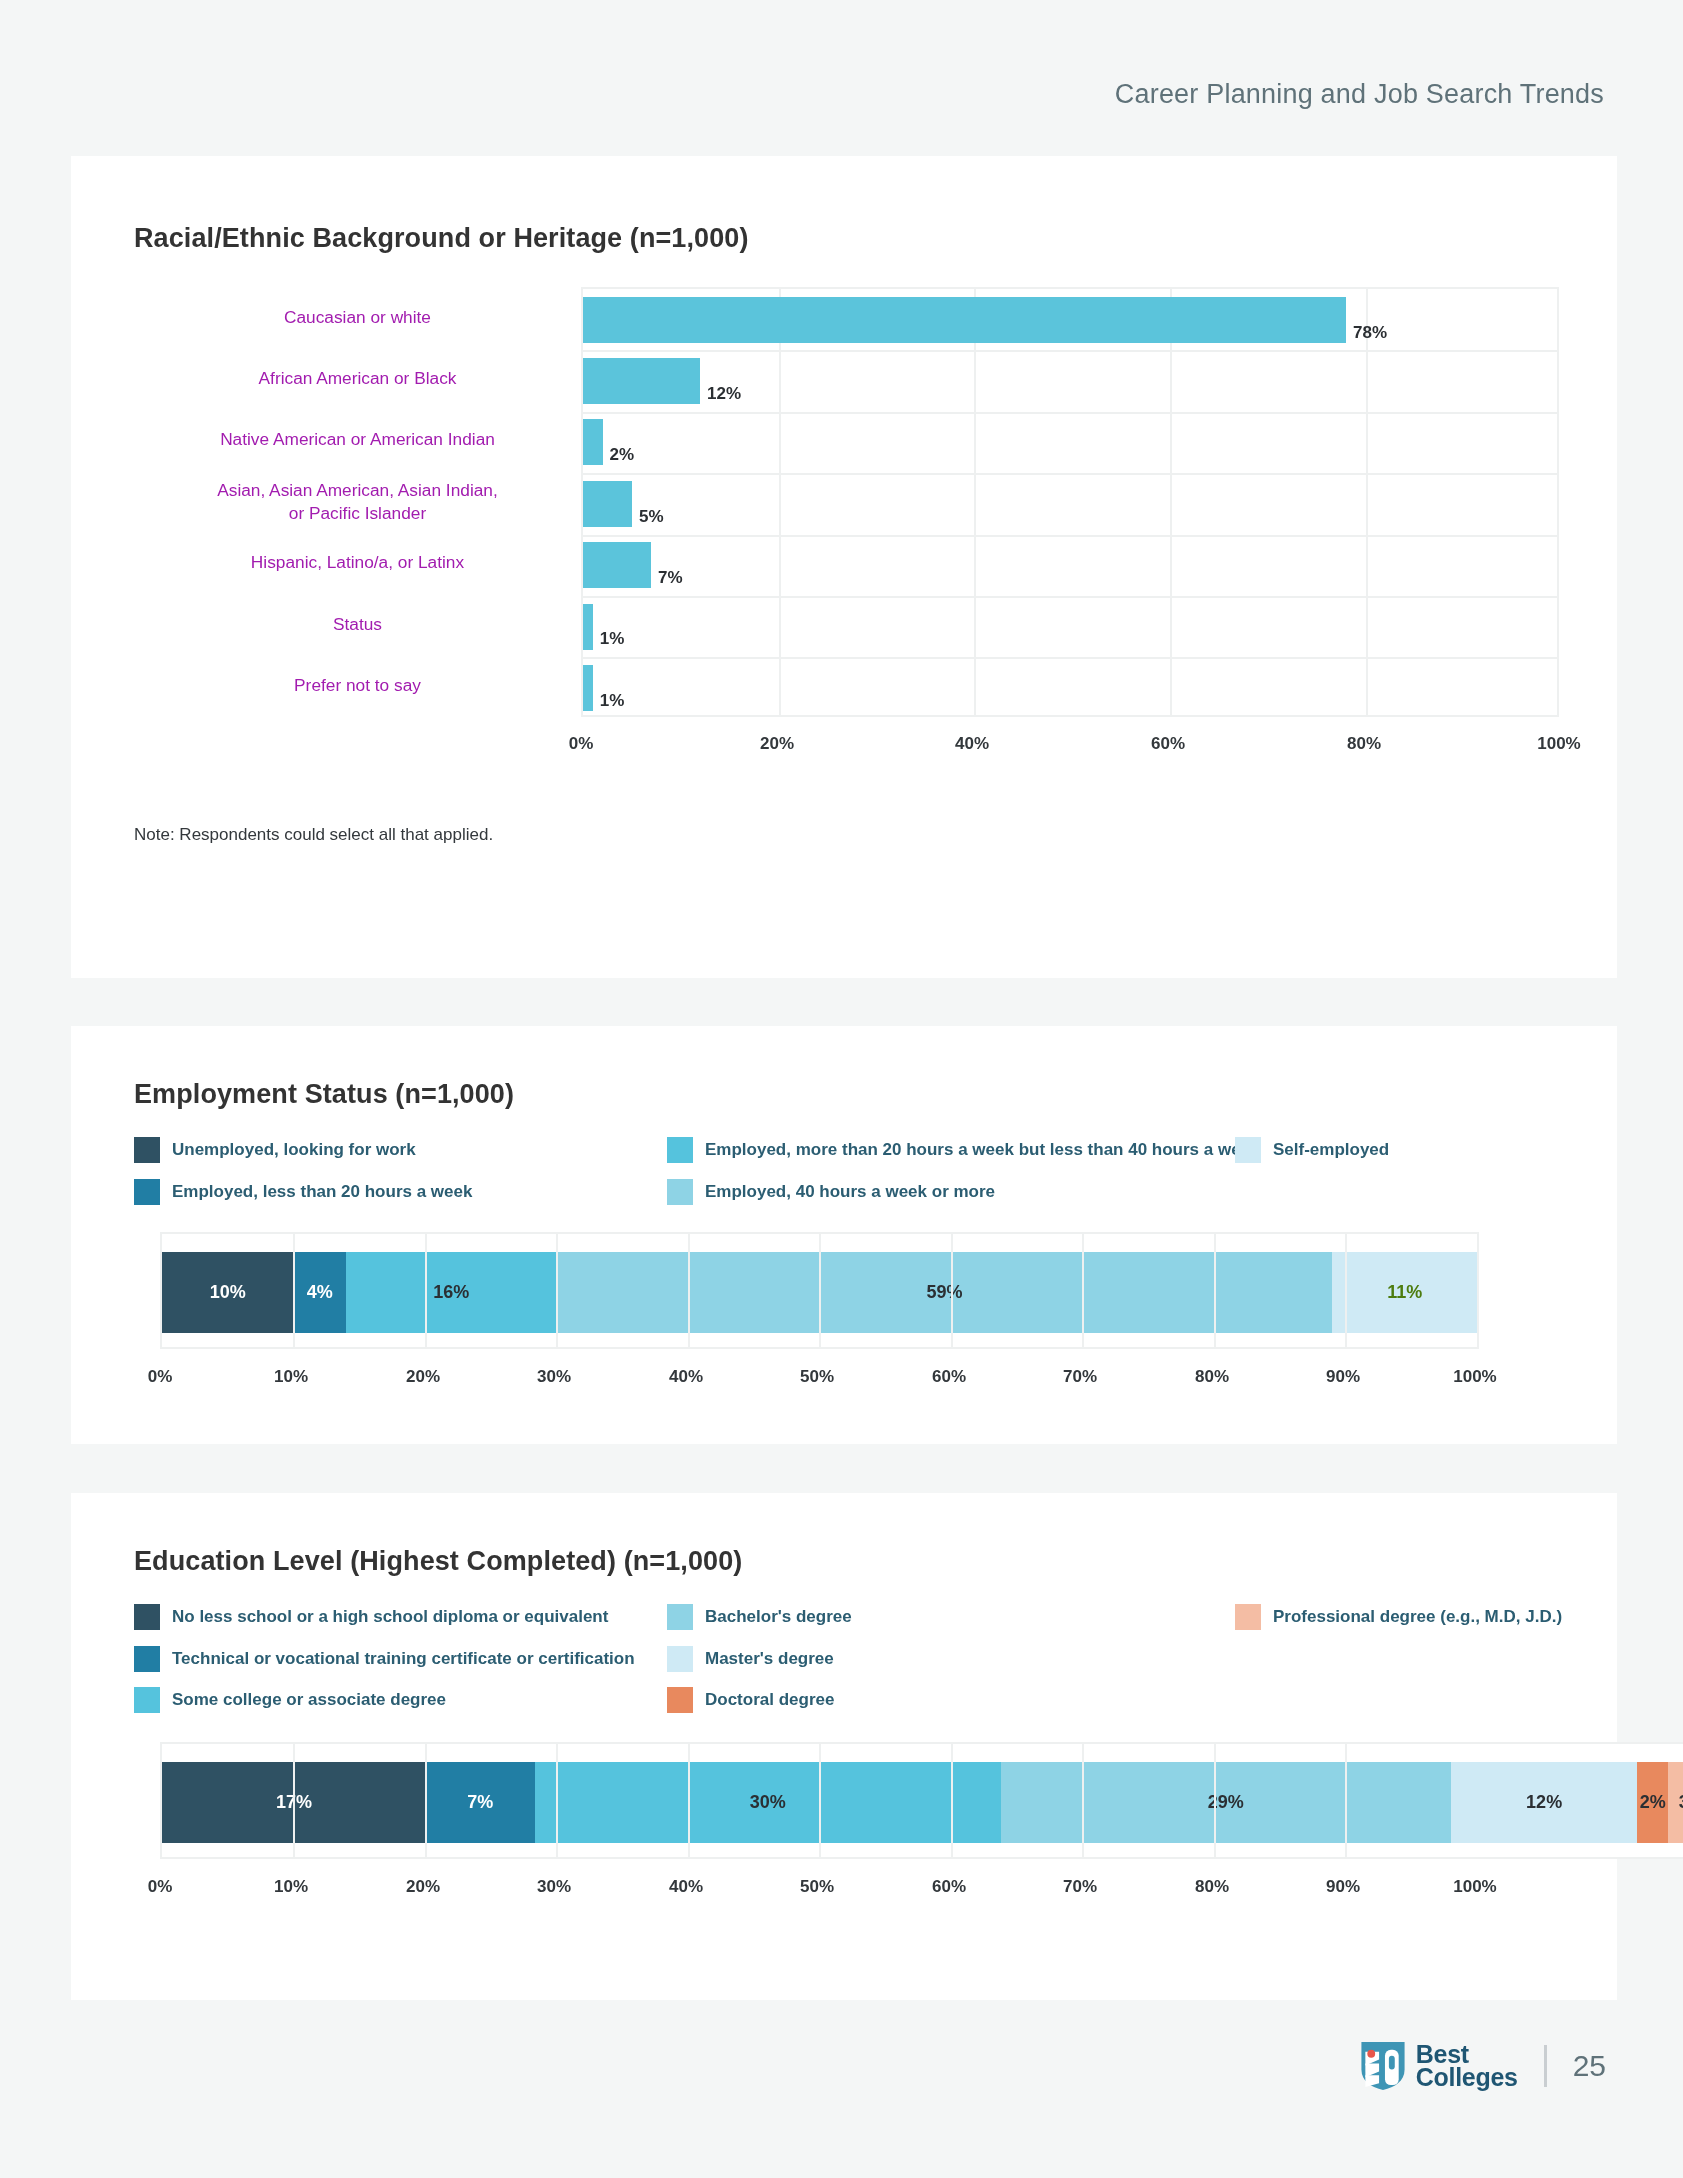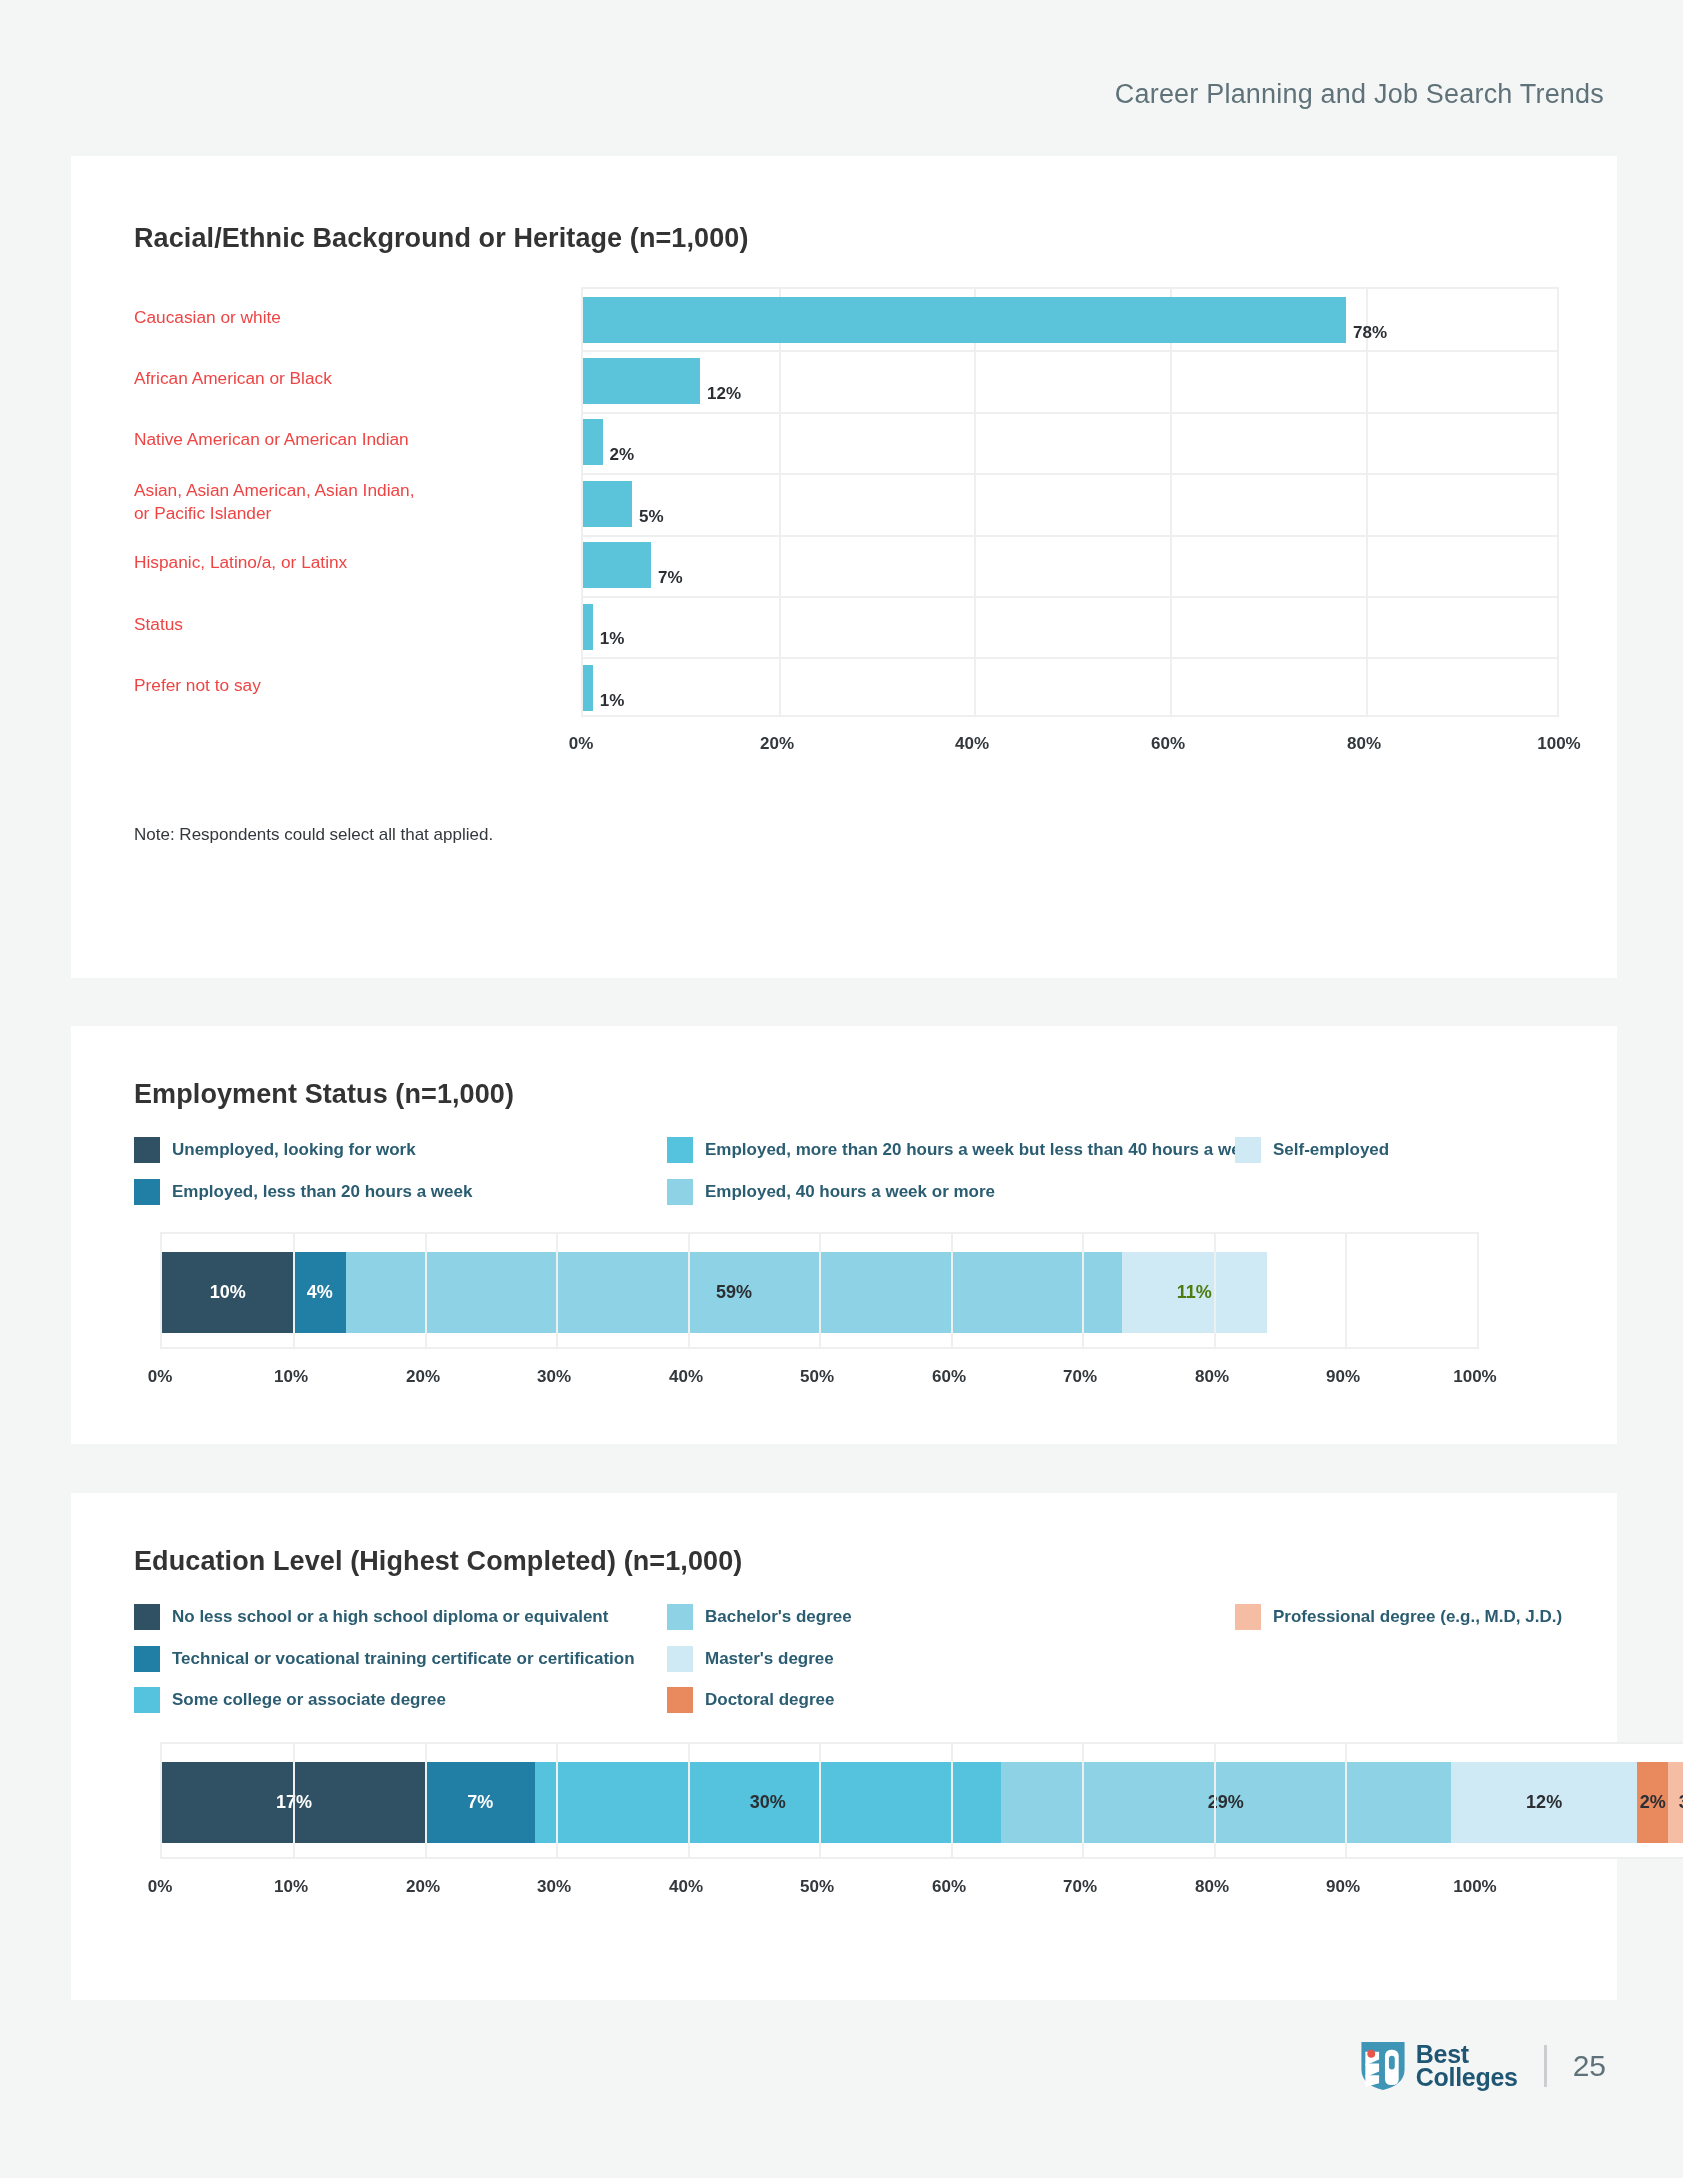--- a/index.html
+++ b/index.html
@@ -29,22 +29,22 @@
     font-size: 27px; letter-spacing: 0.1px; white-space: nowrap;
   }
   #card-race .card-title { top: 67px; }
   #card-employment .card-title { top: 53px; }
   #card-education .card-title { top: 53px; }
 
   
   .hbar-wrap { position: absolute; left: 63px; top: 131px; width: 1426px; height: 465px; }
   .hbar-labels { position: absolute; left: 0; top: 0; width: 447px; height: 430px; }
   .hbar-label {
-    position: absolute; right: 0; width: 447px; text-align: left;
-    font-size: 17.3px; color: #ef4444; line-height: 1.35;
+    position: absolute; right: 0; width: 447px; text-align: center;
+    font-size: 17.3px; color: #a21caf; line-height: 1.35;
     transform: translateY(-50%);
   }
   .plot {
     position: absolute; left: 447px; top: 0; width: 978px; height: 430px;
     background: #ffffff; border: 2px solid #eef0f0;
   }
   .gridline-v {
     position: absolute; top: 0; bottom: 0; width: 2px; background: #eef0f0;
   }
   .gridline-h {
@@ -192,20 +192,21 @@
         </div>
         <div class="legend-item" style="left: 1101px; top: 0px;">
           <span class="legend-swatch" style="background: rgb(207, 234, 245);"></span>
           <span class="legend-text">Self-employed</span>
         </div>
       </div>
     <div class="stack-plot">
       <div class="stack-bar" id="employment-bar">
           <div class="stack-seg" title="Unemployed, looking for work" style="width: 10%; background: rgb(47, 81, 99); color: rgb(255, 255, 255);">10%</div>
           <div class="stack-seg" title="Employed, less than 20 hours a week" style="width: 4%; background: rgb(33, 126, 164); color: rgb(255, 255, 255);">4%</div>
+          <div class="stack-seg" title="Employed, more than 20 hours a week but less than 40 hours a week" style="width: 16%; background: rgb(85, 195, 221); color: rgb(43, 47, 51);">16%</div>
           <div class="stack-seg" title="Employed, 40 hours a week or more" style="width: 59%; background: rgb(142, 211, 229); color: rgb(43, 47, 51);">59%</div>
           <div class="stack-seg" title="Self-employed" style="width: 11%; background: rgb(207, 234, 245); color: #4d7c0f;">11%</div>
         </div>
     <div class="gridline-v" style="left: 131px;"></div>
         <div class="gridline-v" style="left: 263px;"></div>
         <div class="gridline-v" style="left: 394px;"></div>
         <div class="gridline-v" style="left: 526px;"></div>
         <div class="gridline-v" style="left: 657px;"></div>
         <div class="gridline-v" style="left: 789px;"></div>
         <div class="gridline-v" style="left: 920px;"></div>

